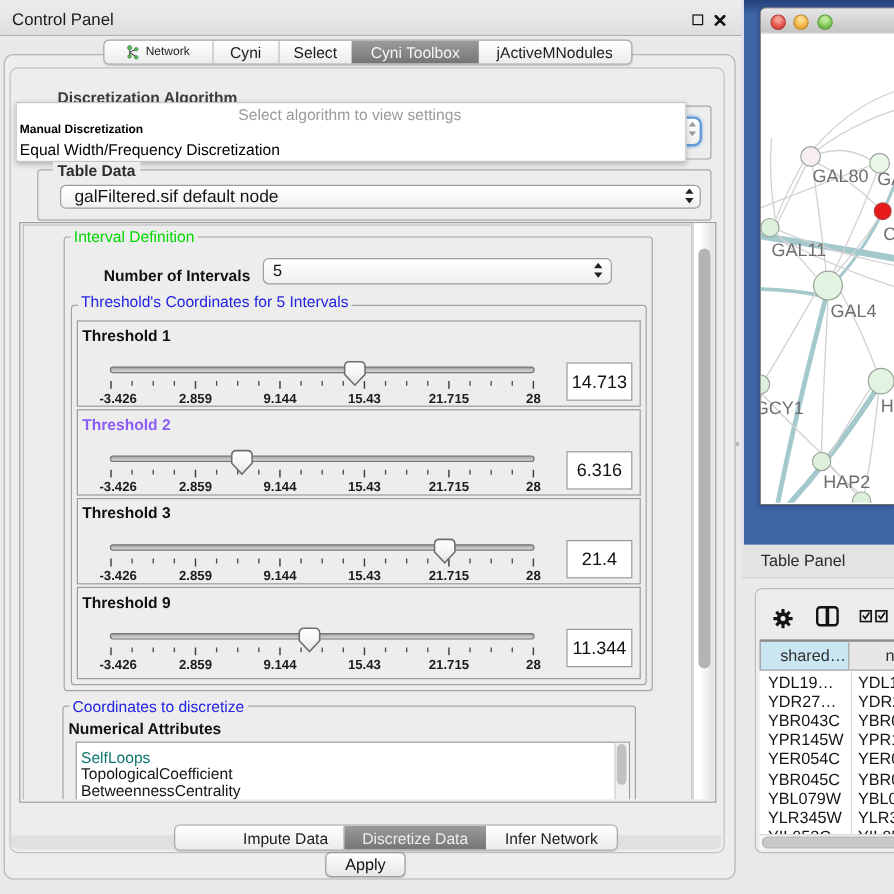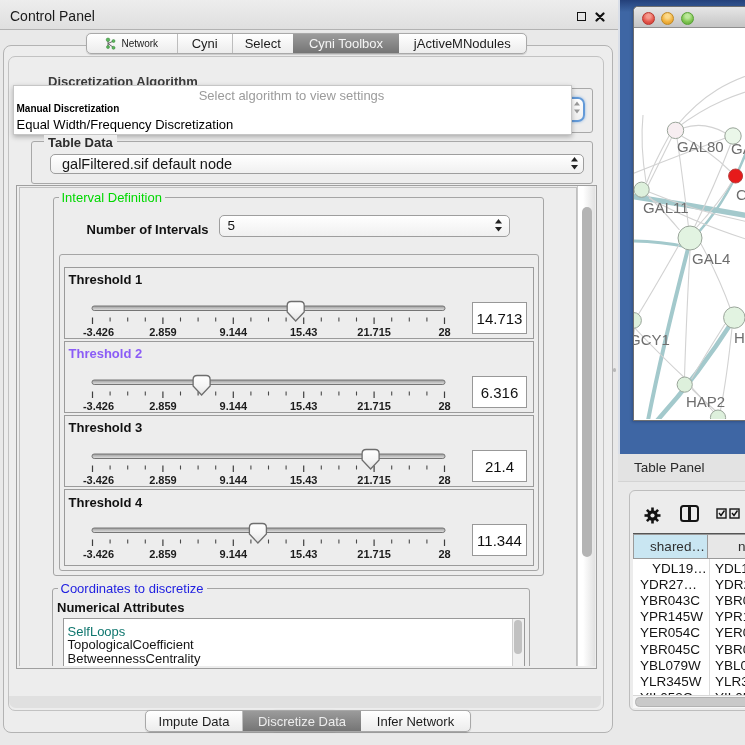--- a/index.html
+++ b/index.html
@@ -74,20 +74,21 @@
 
 <div style="position:absolute;left:70px;top:36.5px;font-size:13px;font-weight:bold;color:#111;">Number of Intervals</div>
 <div style="position:absolute;left:202.5px;top:29.5px;width:289px;height:20px;background:linear-gradient(#ffffff,#f0f0f0);border:1px solid #9e9e9e;border-radius:5px;"></div>
 <div style="position:absolute;left:211px;top:32.5px;font-size:13.5px;color:#141414;">5</div>
 <svg style="position:absolute;left:477px;top:33.5px" width="9" height="13">
         <path d="M 4.5,0 L 8,4.5 L 1,4.5 Z" fill="#222"></path>
         <path d="M 4.5,12.5 L 8,8 L 1,8 Z" fill="#222"></path>
       </svg>
 
 <div style="position:absolute;left:42.5px;top:68.5px;width:478px;height:315px;border:1px solid #a5a5a5;border-radius:3px;"></div>
+<div style="position:absolute;left:48px;top:58px;font-size:13px;color:#2222e0;background:#ededed;padding:0 3px;">Threshold's Coordinates for 5 Intervals</div>
 
 <div style="position:absolute;left:-16.5px;top:-185.5px;">
 
 <div style="position:absolute;left:63.5px;top:266.5px;width:468.5px;height:70.5px;border:1px solid #9b9b9b;background:#ededed;">
 <svg width="470" height="72" style="position:absolute;left:0;top:0">
             <defs>
               <linearGradient id="trk1" x1="0" y1="0" x2="0" y2="1">
                 <stop offset="0" stop-color="#9a9a9a"></stop>
                 <stop offset="0.5" stop-color="#c0c0c0"></stop>
                 <stop offset="1" stop-color="#e2e2e2"></stop>
@@ -262,39 +263,39 @@
             <line x1="379.5" y1="49.5" x2="379.5" y2="56" stroke="#3f3f3f" stroke-width="1.2"></line>
             <text x="33.5" y="67.5" font-family="Liberation Sans, sans-serif" font-size="11" font-weight="bold" fill="#1c1c1c" text-anchor="middle">-3.426</text>
             <text x="97.9" y="67.5" font-family="Liberation Sans, sans-serif" font-size="11" font-weight="bold" fill="#1c1c1c" text-anchor="middle">2.859</text>
             <text x="168.3" y="67.5" font-family="Liberation Sans, sans-serif" font-size="11" font-weight="bold" fill="#1c1c1c" text-anchor="middle">9.144</text>
             <text x="238.7" y="67.5" font-family="Liberation Sans, sans-serif" font-size="11" font-weight="bold" fill="#1c1c1c" text-anchor="middle">15.43</text>
             <text x="309.1" y="67.5" font-family="Liberation Sans, sans-serif" font-size="11" font-weight="bold" fill="#1c1c1c" text-anchor="middle">21.715</text>
             <text x="379.5" y="67.5" font-family="Liberation Sans, sans-serif" font-size="11" font-weight="bold" fill="#1c1c1c" text-anchor="middle">28</text>
             <rect x="27.0" y="38" width="353.0" height="4.5" rx="2.2" fill="url(#trk4)" stroke="#757575" stroke-width="1"></rect>
             <path d="M 184.4 44 L 184.4 37.5 Q 184.4 33.5 188.4 33.5 L 197.4 33.5 Q 201.4 33.5 201.4 37.5 L 201.4 44 L 192.9 53 Z" fill="url(#thm4)" stroke="#6e6e6e" stroke-width="1.3"></path>
           </svg>
-<div style="position:absolute;left:4px;top:4.5px;font-size:13px;font-weight:bold;color:#111;">Threshold 4</div>
+<div style="position:absolute;left:4px;top:4.5px;font-size:13px;font-weight:bold;color:#111;">Threshold 9</div>
 <div style="position:absolute;left:407.5px;top:34px;width:53px;height:30px;background:#fff;border:1px solid #989898;font-size:15px;color:#111;text-align:center;line-height:31px;">11.344</div>
 </div>
 </div>
 
 <div style="position:absolute;left:35.5px;top:402px;width:476px;height:120px;border:1px solid #a5a5a5;border-radius:3px;"></div>
 <div style="position:absolute;left:41px;top:395.5px;font-size:13px;color:#2222e0;background:#ededed;padding:0 3px;">Coordinates to discretize</div>
 <div style="position:absolute;left:40.5px;top:414.5px;font-size:13px;font-weight:bold;color:#111;">Numerical Attributes</div>
 <div style="position:absolute;left:46.5px;top:432.5px;width:460px;height:80px;background:#fff;border:1px solid #999;"></div>
 <div style="position:absolute;left:51px;top:438px;font-size:13px;color:#0f766e;">SelfLoops</div>
 <div style="position:absolute;left:51px;top:451.8px;font-size:13px;color:#141414;">TopologicalCoefficient</div>
 <div style="position:absolute;left:51px;top:465.6px;font-size:13px;color:#141414;">BetweennessCentrality</div>
 <div style="position:absolute;left:495.5px;top:433.5px;width:11px;height:78px;background:#f0f0f0;border-left:1px solid #cfcfcf;"></div>
 <div style="position:absolute;left:497px;top:434px;width:8px;height:34px;background:#c1c1c1;border-radius:4px;"></div>
 </div>
 
 <div class="abs" style="left:271px;top:673.5px;width:65px;height:19px;background:linear-gradient(#ffffff,#e6e6e6);border:1px solid #9e9e9e;border-radius:5px;box-shadow:0 0.5px 1px rgba(0,0,0,0.2);font-size:13.5px;color:#111;text-align:center;line-height:19px;margin-top:36px;">Apply</div>
 
-<div class="abs" style="left:145px;top:710px;width:324px;height:20px;border:1px solid #a8a8a8;border-radius:5px;background:linear-gradient(#ffffff,#ececec);box-shadow:0 0.5px 1px rgba(0,0,0,0.15);overflow:hidden;display:flex;">
+<div class="abs" style="left:145px;top:687px;width:324px;height:20px;border:1px solid #a8a8a8;border-radius:5px;background:linear-gradient(#ffffff,#ececec);box-shadow:0 0.5px 1px rgba(0,0,0,0.15);overflow:hidden;display:flex;padding-left:44px;">
  <div style="width:96px;display:flex;align-items:center;justify-content:center;border-right:1px solid #bdbdbd;font-size:13px;color:#1c1c1c;">Impute Data</div>
  <div style="width:118px;display:flex;align-items:center;justify-content:center;font-size:13px;color:#ededed;background:linear-gradient(#9b9b9b,#757575);">Discretize Data</div>
  <div style="flex:1;display:flex;align-items:center;justify-content:center;font-size:13px;color:#1c1c1c;">Infer Network</div>
 </div>
 
 <div class="abs" style="left:620px;top:0;width:125px;height:453.5px;background:linear-gradient(#24407a,#3e66a4 12px,#3e66a4);"></div>
 <div class="abs" style="left:618px;top:0;width:2px;height:453.5px;background:#dadfe8;"></div>
 
 <div class="abs" style="left:633px;top:5.5px;width:112px;height:413.5px;background:#fff;border:1px solid #6f6f6f;border-right:none;border-radius:5px 0 0 0;box-shadow:-1px 1px 3px rgba(0,0,30,0.22);"></div>
 <div class="abs" style="left:634px;top:6.5px;width:111px;height:20.5px;background:linear-gradient(#e6e6e6,#c5c5c5);border-bottom:1px solid #8f8f8f;border-radius:5px 0 0 0;"></div>
@@ -376,21 +377,21 @@
 </svg>
 
 <div class="abs" style="left:632.5px;top:532.5px;width:112.5px;height:26px;border-top:1.5px solid #555;"></div>
 <div class="abs" style="left:633px;top:534px;width:75px;height:24.5px;background:#c9e6f2;border:1px solid #9a9a9a;box-sizing:border-box;font-size:13.5px;color:#2f2f2f;text-align:center;text-indent:14px;line-height:24px;">shared…</div>
 <div class="abs" style="left:708px;top:534px;width:37px;height:24.5px;background:#e7e7e7;border-top:1px solid #9a9a9a;border-bottom:1px solid #9a9a9a;box-sizing:border-box;font-size:13.5px;color:#2f2f2f;padding-left:30px;line-height:24px;">n</div>
 
 <div class="abs" style="left:633px;top:558.5px;width:112px;height:136.5px;background:#fff;"></div>
 <div class="abs" style="left:708.5px;top:558.5px;width:1px;height:136.5px;background:#dcdcdc;"></div>
 <div class="abs" style="left:633px;top:558.5px;width:112px;height:149px;overflow:hidden;">
 <div style="position:absolute;left:-633px;top:-558.5px;">
-        <div style="position:absolute;left:640px;top:560.5px;font-size:13.5px;color:#141414;margin-left:12px;">YDL19…</div>
+        <div style="position:absolute;left:640px;top:560.5px;font-size:13.5px;color:#141414;">YDL19…</div>
         <div style="position:absolute;left:715px;top:560.5px;font-size:13.5px;color:#141414;white-space:nowrap;">YDL194W</div>
         <div style="position:absolute;left:640px;top:576.7px;font-size:13.5px;color:#141414;">YDR27…</div>
         <div style="position:absolute;left:715px;top:576.7px;font-size:13.5px;color:#141414;white-space:nowrap;">YDR277C</div>
         <div style="position:absolute;left:640px;top:592.9px;font-size:13.5px;color:#141414;">YBR043C</div>
         <div style="position:absolute;left:715px;top:592.9px;font-size:13.5px;color:#141414;white-space:nowrap;">YBR043C</div>
         <div style="position:absolute;left:640px;top:609.1px;font-size:13.5px;color:#141414;">YPR145W</div>
         <div style="position:absolute;left:715px;top:609.1px;font-size:13.5px;color:#141414;white-space:nowrap;">YPR145W</div>
         <div style="position:absolute;left:640px;top:625.3px;font-size:13.5px;color:#141414;">YER054C</div>
         <div style="position:absolute;left:715px;top:625.3px;font-size:13.5px;color:#141414;white-space:nowrap;">YER054C</div>
         <div style="position:absolute;left:640px;top:641.5px;font-size:13.5px;color:#141414;">YBR045C</div>

